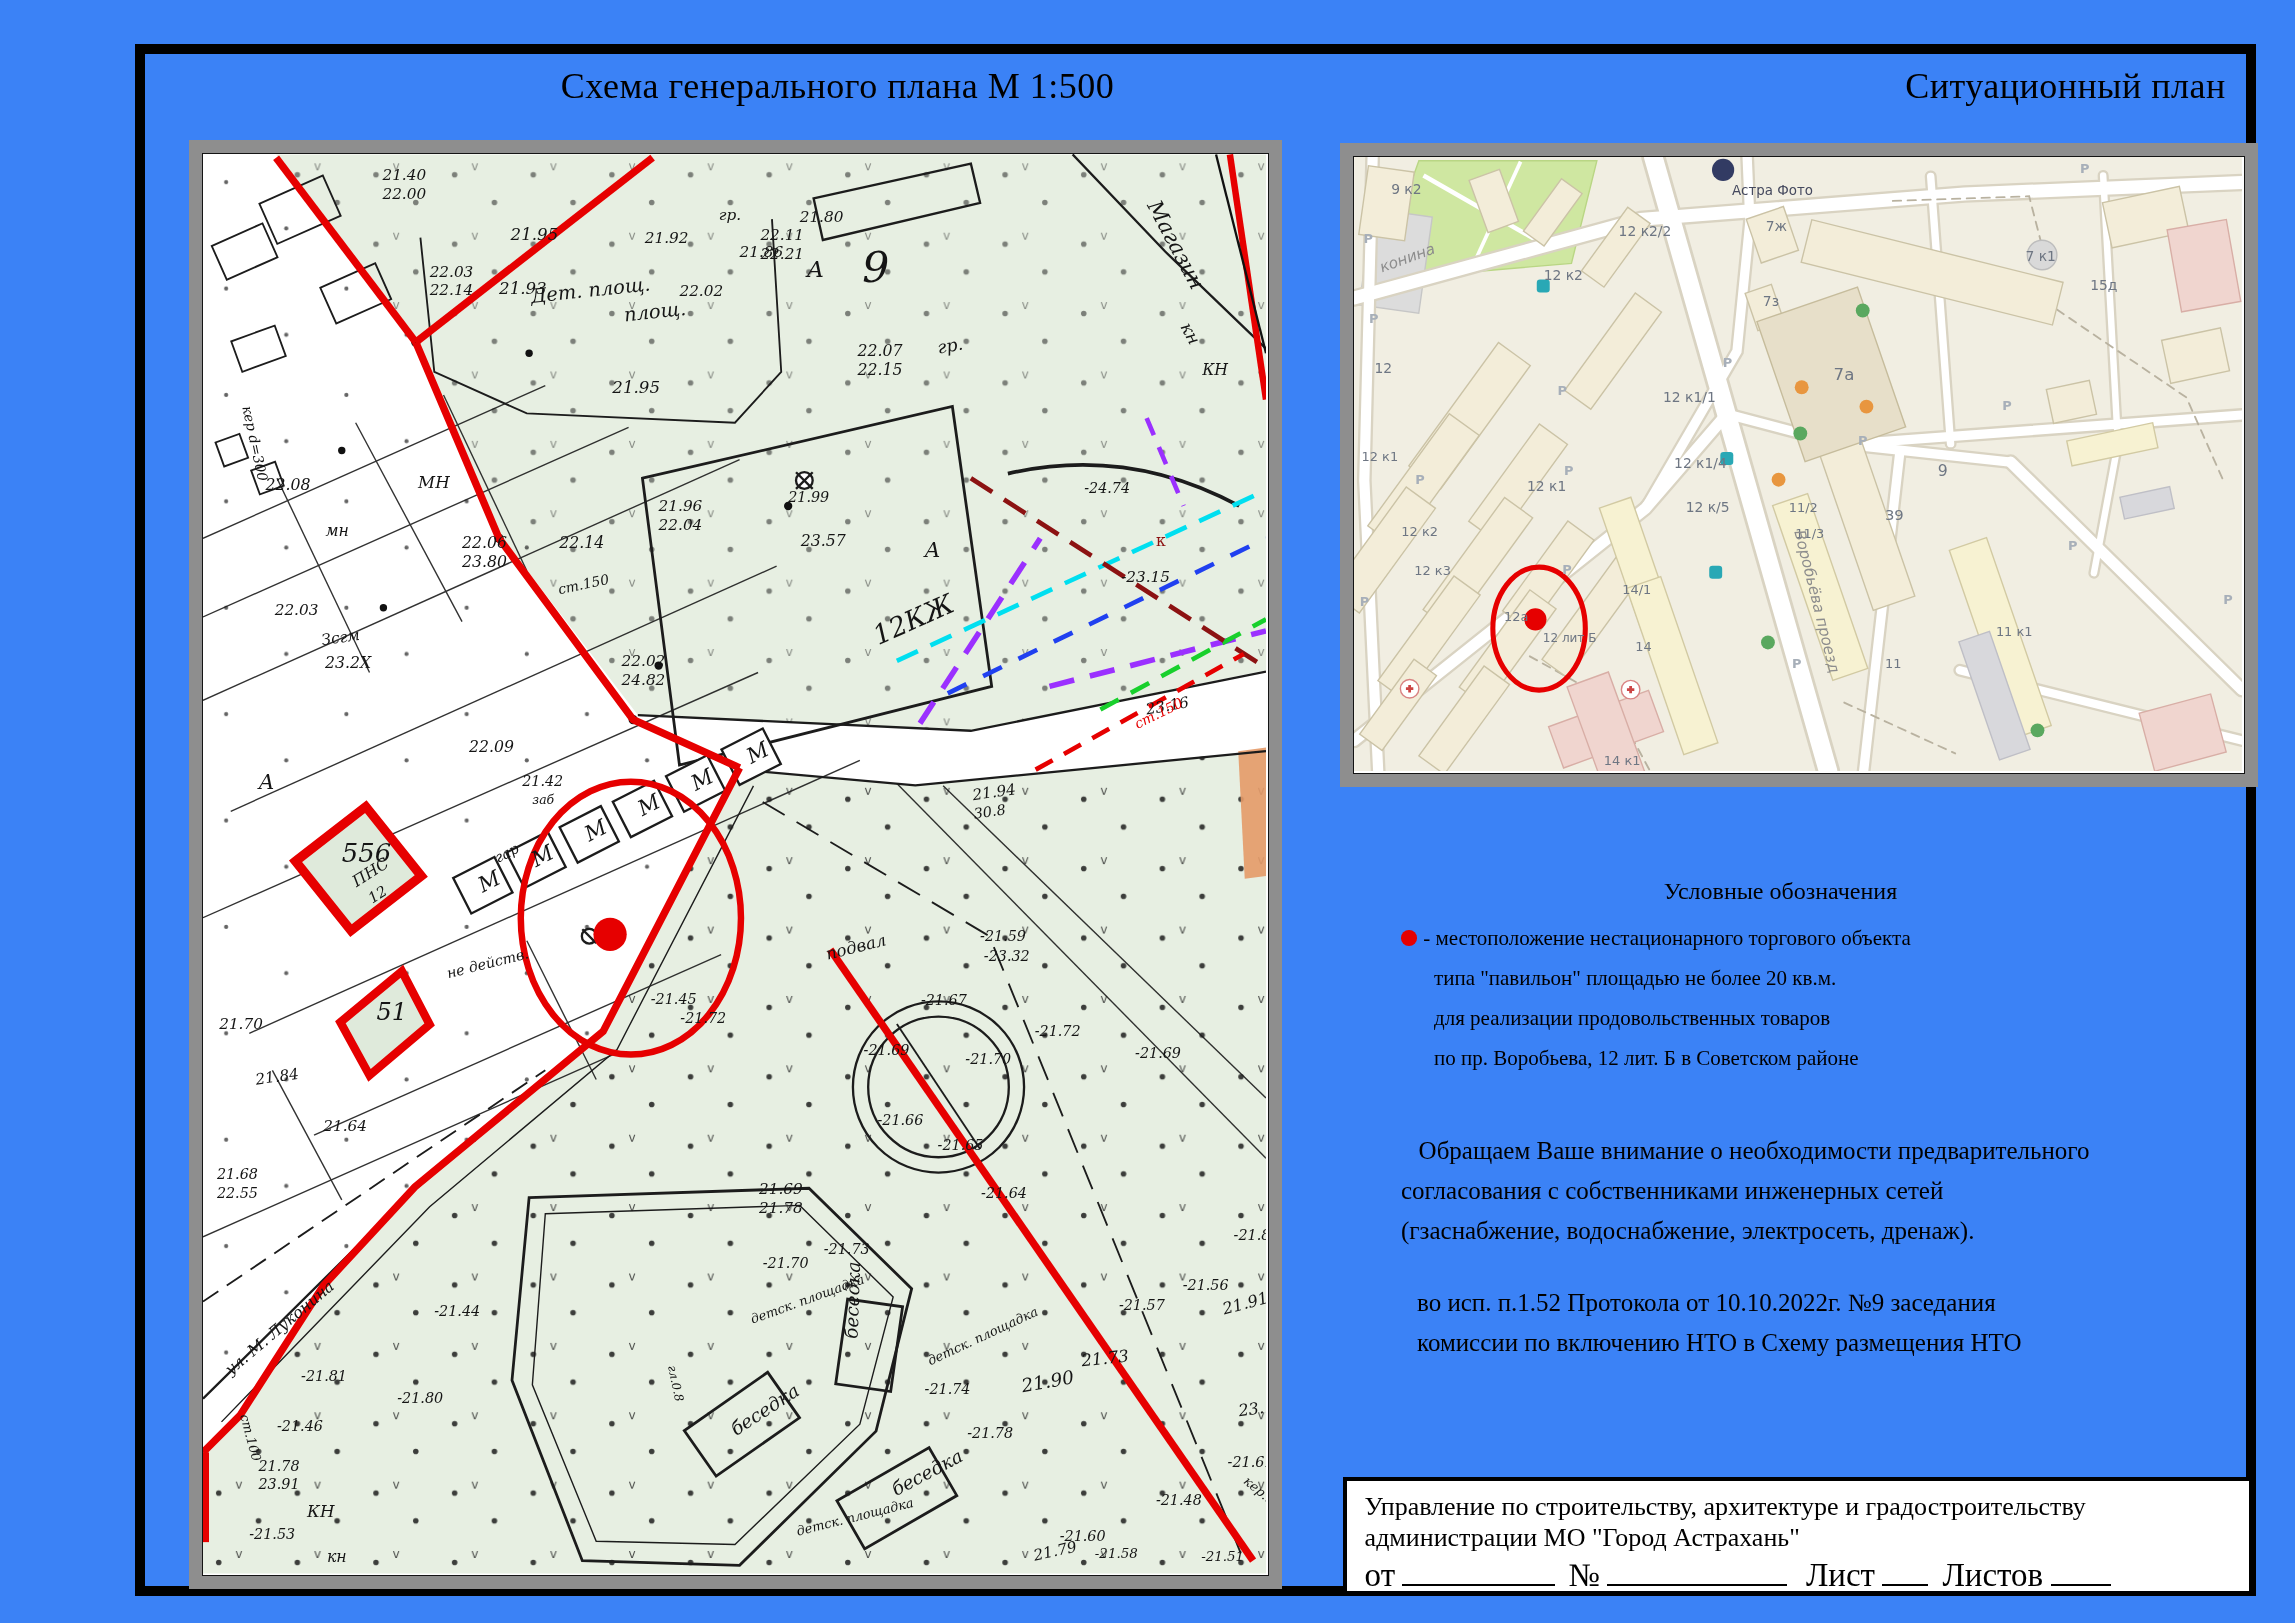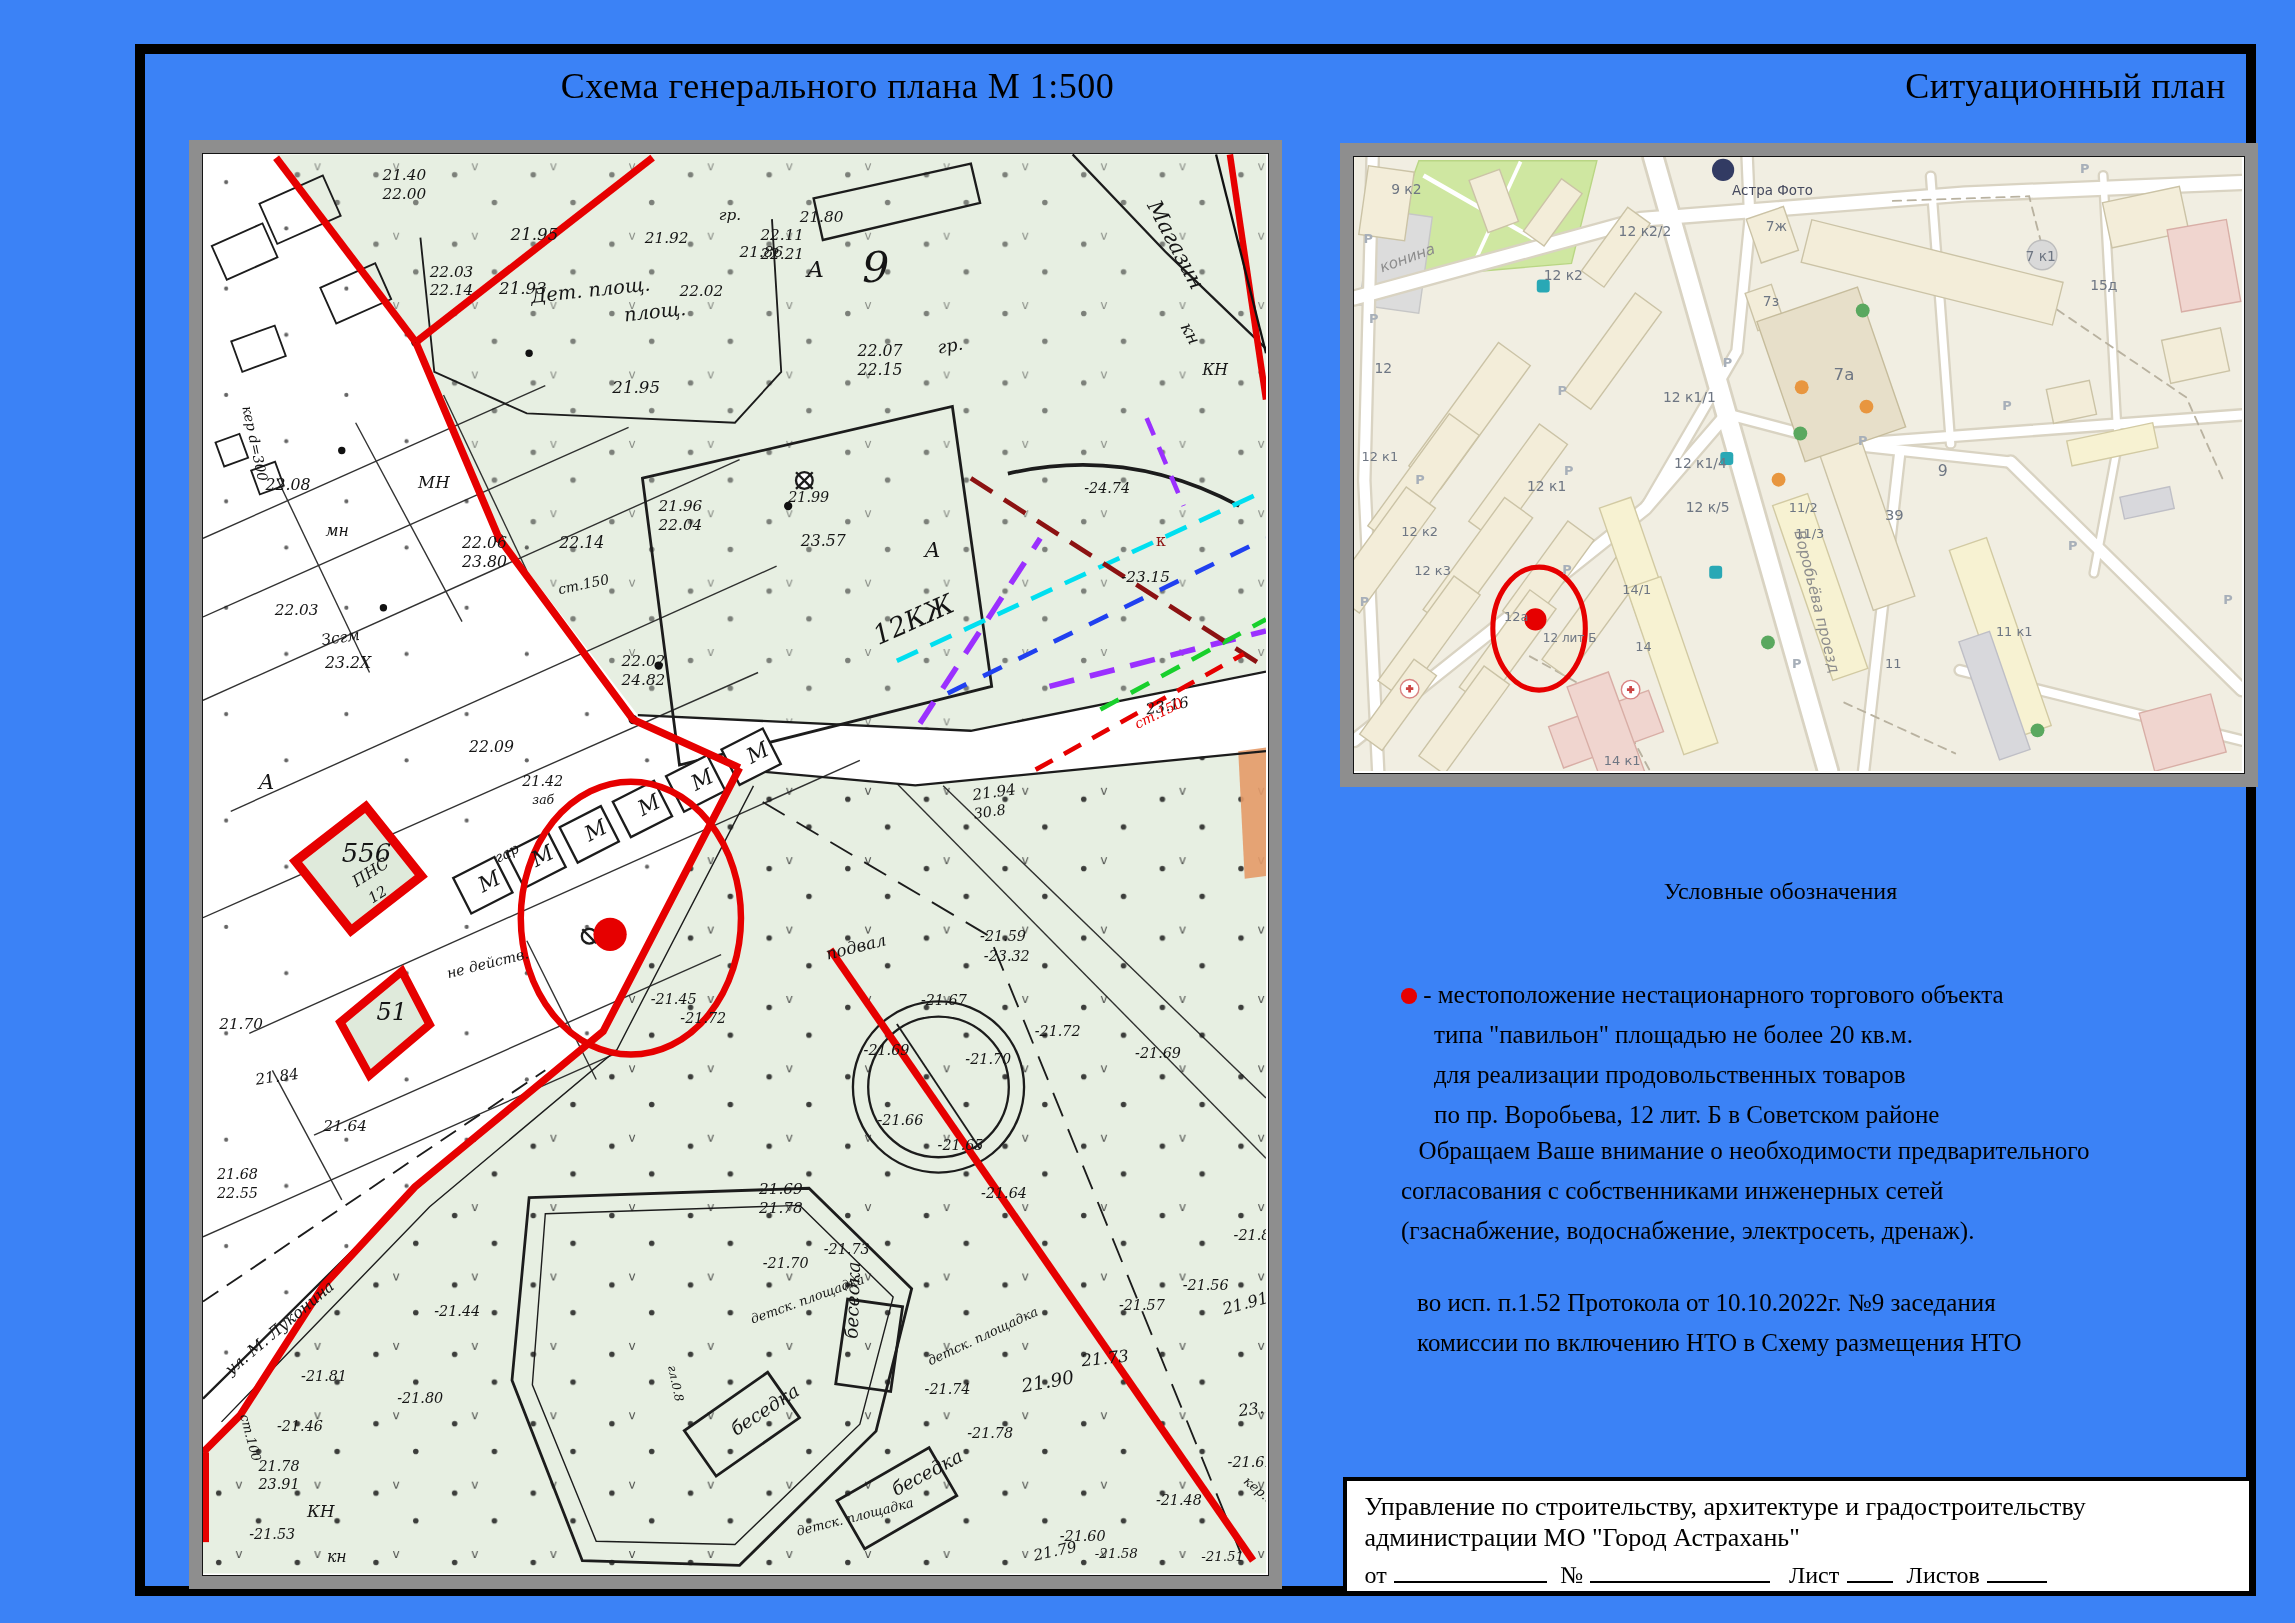--- a/index.html
+++ b/index.html
@@ -20,30 +20,30 @@
   #gp text.maplbl{font-family:"DejaVu Serif",serif;font-style:italic;fill:#151515;}
   #gp text.red{fill:var(--red);}
   #gp text.dkred{fill:#8c1212;font-style:normal;}
   
   #sp text.maplbl{font-family:"DejaVu Sans",sans-serif;font-style:normal;fill:#6e7683;}
   #sp text.street{fill:#8d8d8d;font-style:italic;}
   #sp text.p{fill:#a7afb9;font-weight:bold;}
   #sp text.dk{fill:#45495e;}
   
   #legend-heading{position:absolute;left:1503px;top:878px;width:555px;text-align:center;font-size:24px;}
-  #legend-block{position:absolute;left:1401px;top:975px;width:833px;font-size:25px;line-height:40px;}
+  #legend-block{position:absolute;left:1401px;top:918px;width:833px;font-size:21px;line-height:40px;}
   #legend-block .cont{padding-left:33px;}
   .legend-dot{display:inline-block;width:15.7px;height:15.7px;border-radius:50%;background:var(--red);
          margin-right:6.5px;vertical-align:-0.9px;}
   #notice-block{position:absolute;left:1401px;top:1120px;width:833px;font-size:25px;line-height:40px;}
   #notice-block .l0{text-indent:17.6px;margin-top:11px;}
   #protocol-block{position:absolute;left:1417px;top:1283px;width:833px;font-size:25px;line-height:40px;}
   #footer-box{position:absolute;left:1343px;top:1477px;width:910px;height:118px;border:4.6px solid #000;
          box-sizing:border-box;background:#fff;padding:11px 0 0 17.6px;font-size:26px;line-height:30.5px;}
-  #footer-fields{margin-top:7.4px;font-size:24px;font-family:Liberation Serif, serif;}
+  #footer-fields{margin-top:7.4px;font-size:33px;font-family:Liberation Serif, serif;}
   .blank{display:inline-block;border-bottom:2.8px solid #000;height:5.6px;}
   .b1{width:153px;margin:0 13px 0 7.4px;}
   .b2{width:180px;margin:0 18.5px 0 7.4px;}
   .b3{width:46px;margin:0 14px 0 7.4px;}
   .b4{width:60px;margin:0 0 0 7.4px;}
 </style>
 </head>
 <body>
 
 <div id="sheet" style="--red: #e60000; --grn: #e7efe2; --sbg: #f1eee2; --sbl: #f3edd9; --spk: #cfe7a1; --upur: #9b30ff; --ucyn: #00dff0; --ublu: #2040f0; --ugrn: #18d02c; --udkr: #8c1212;">

